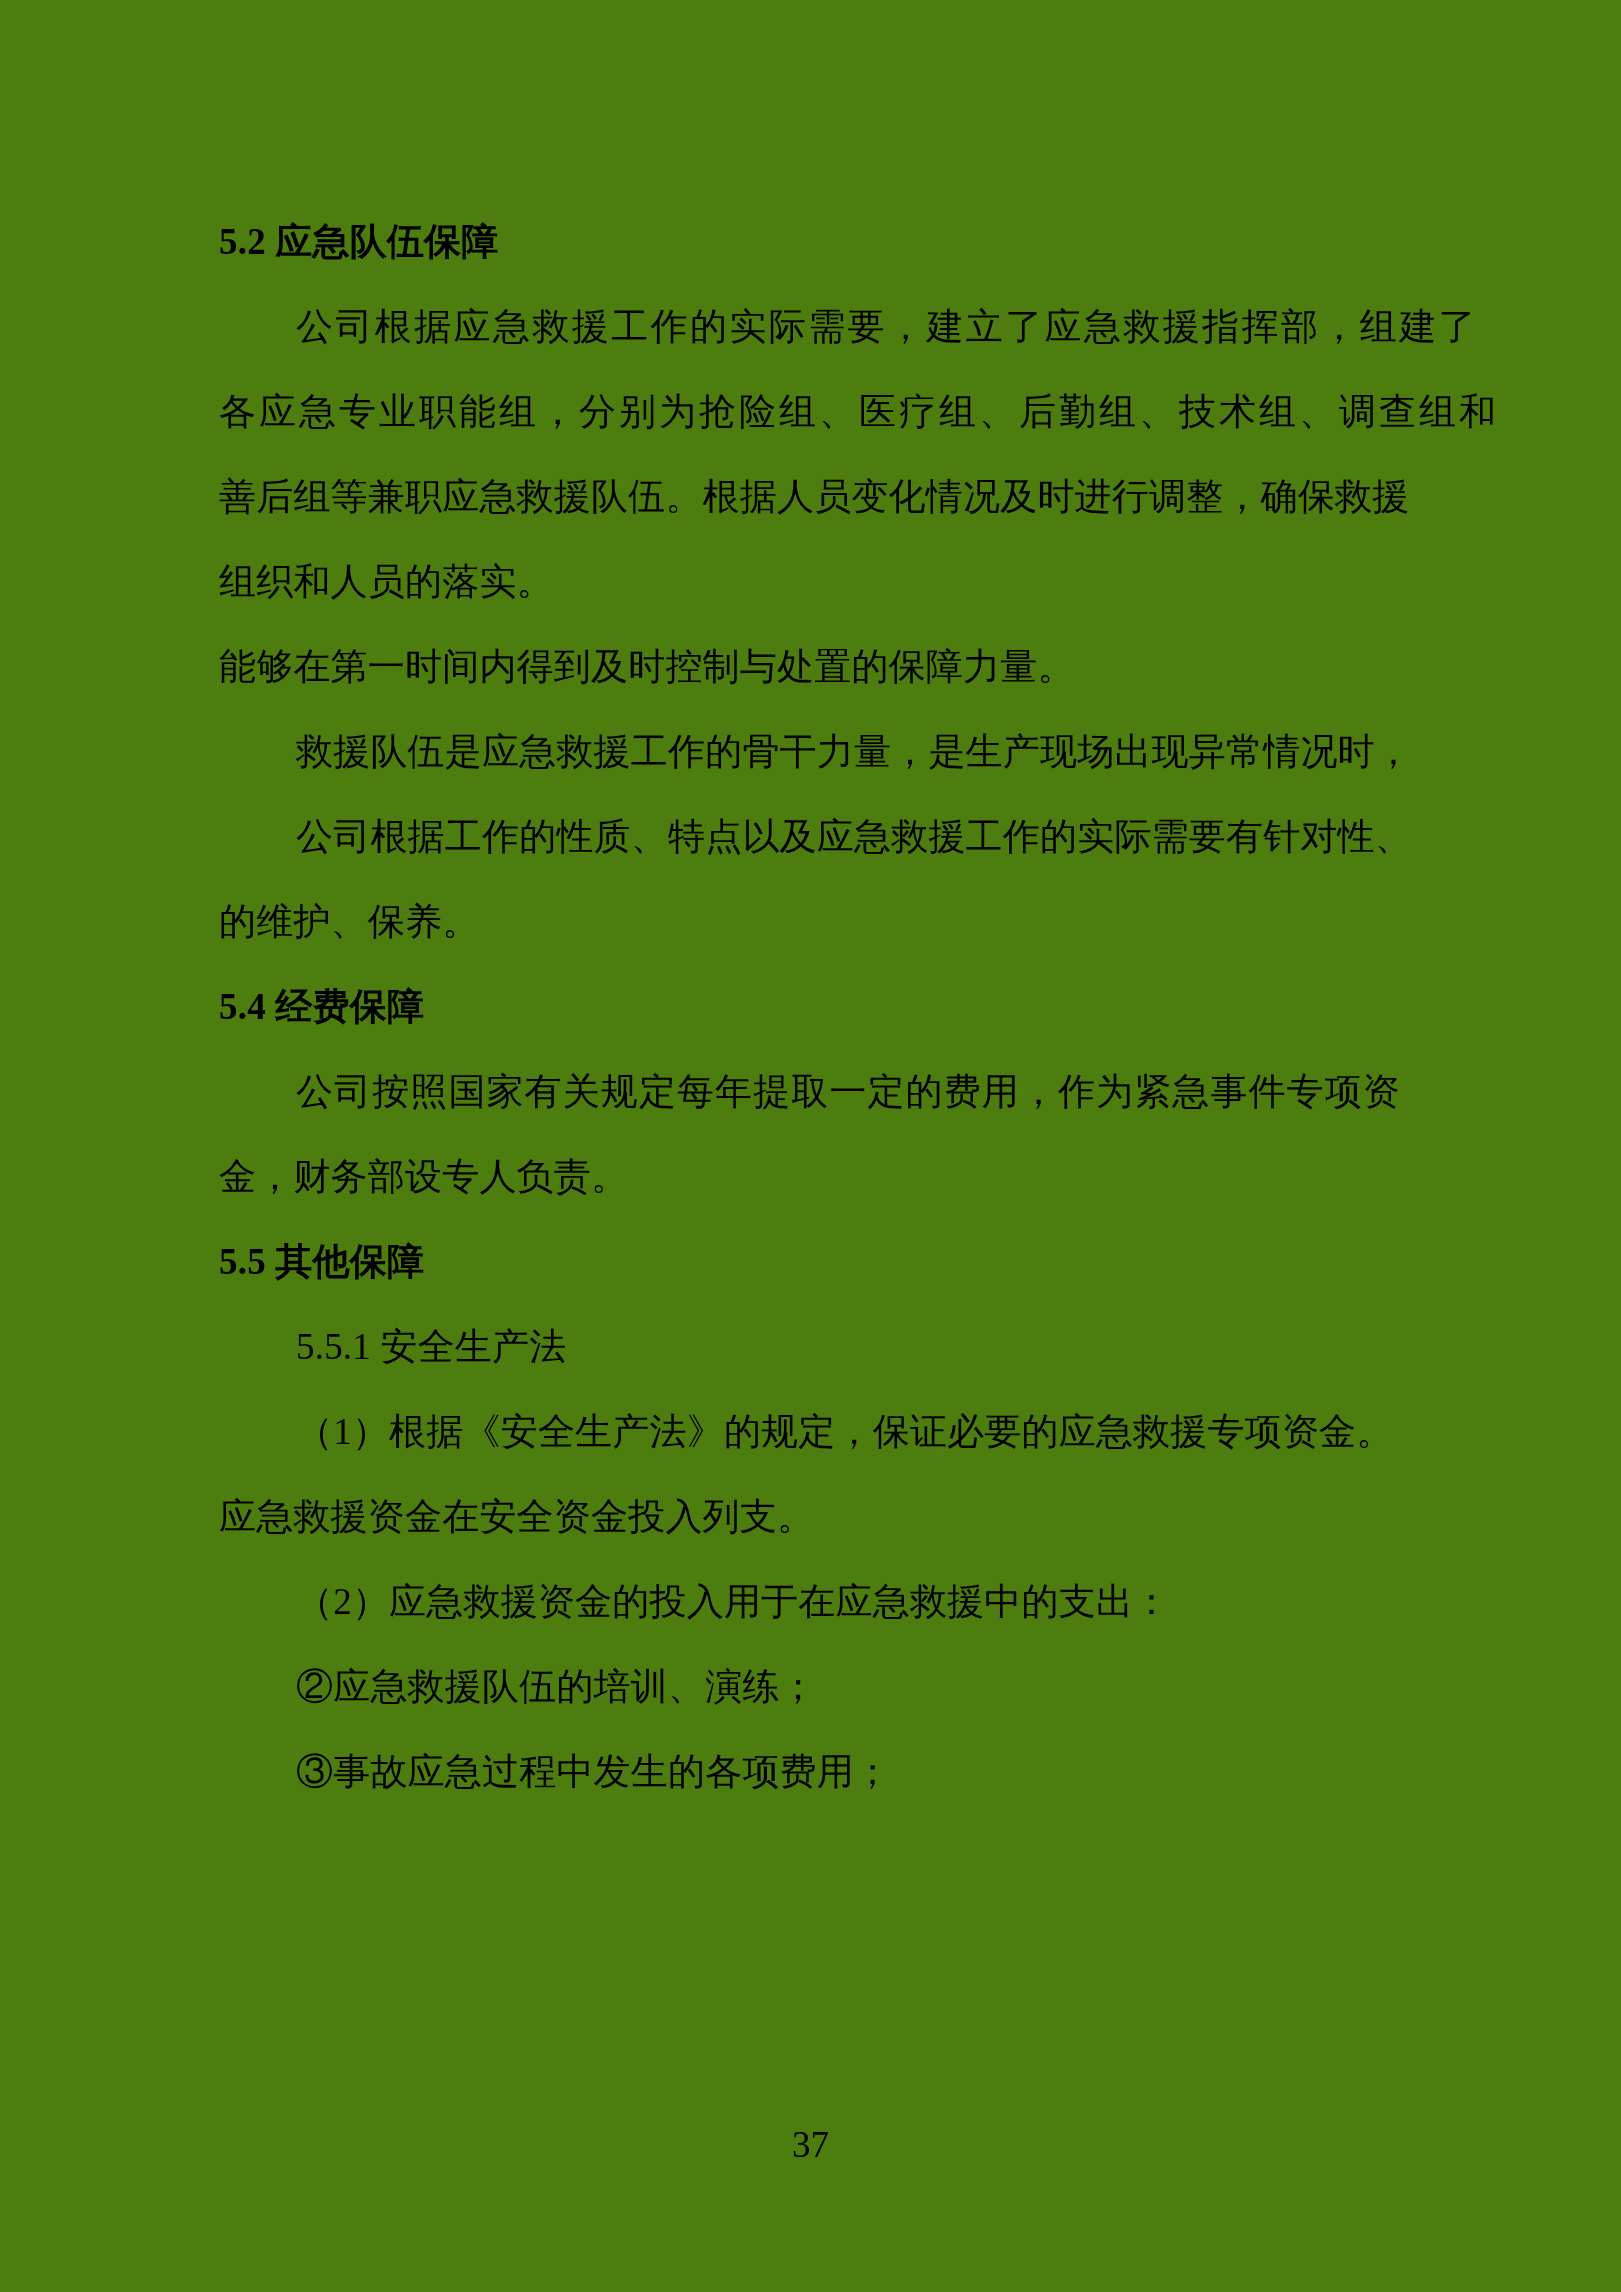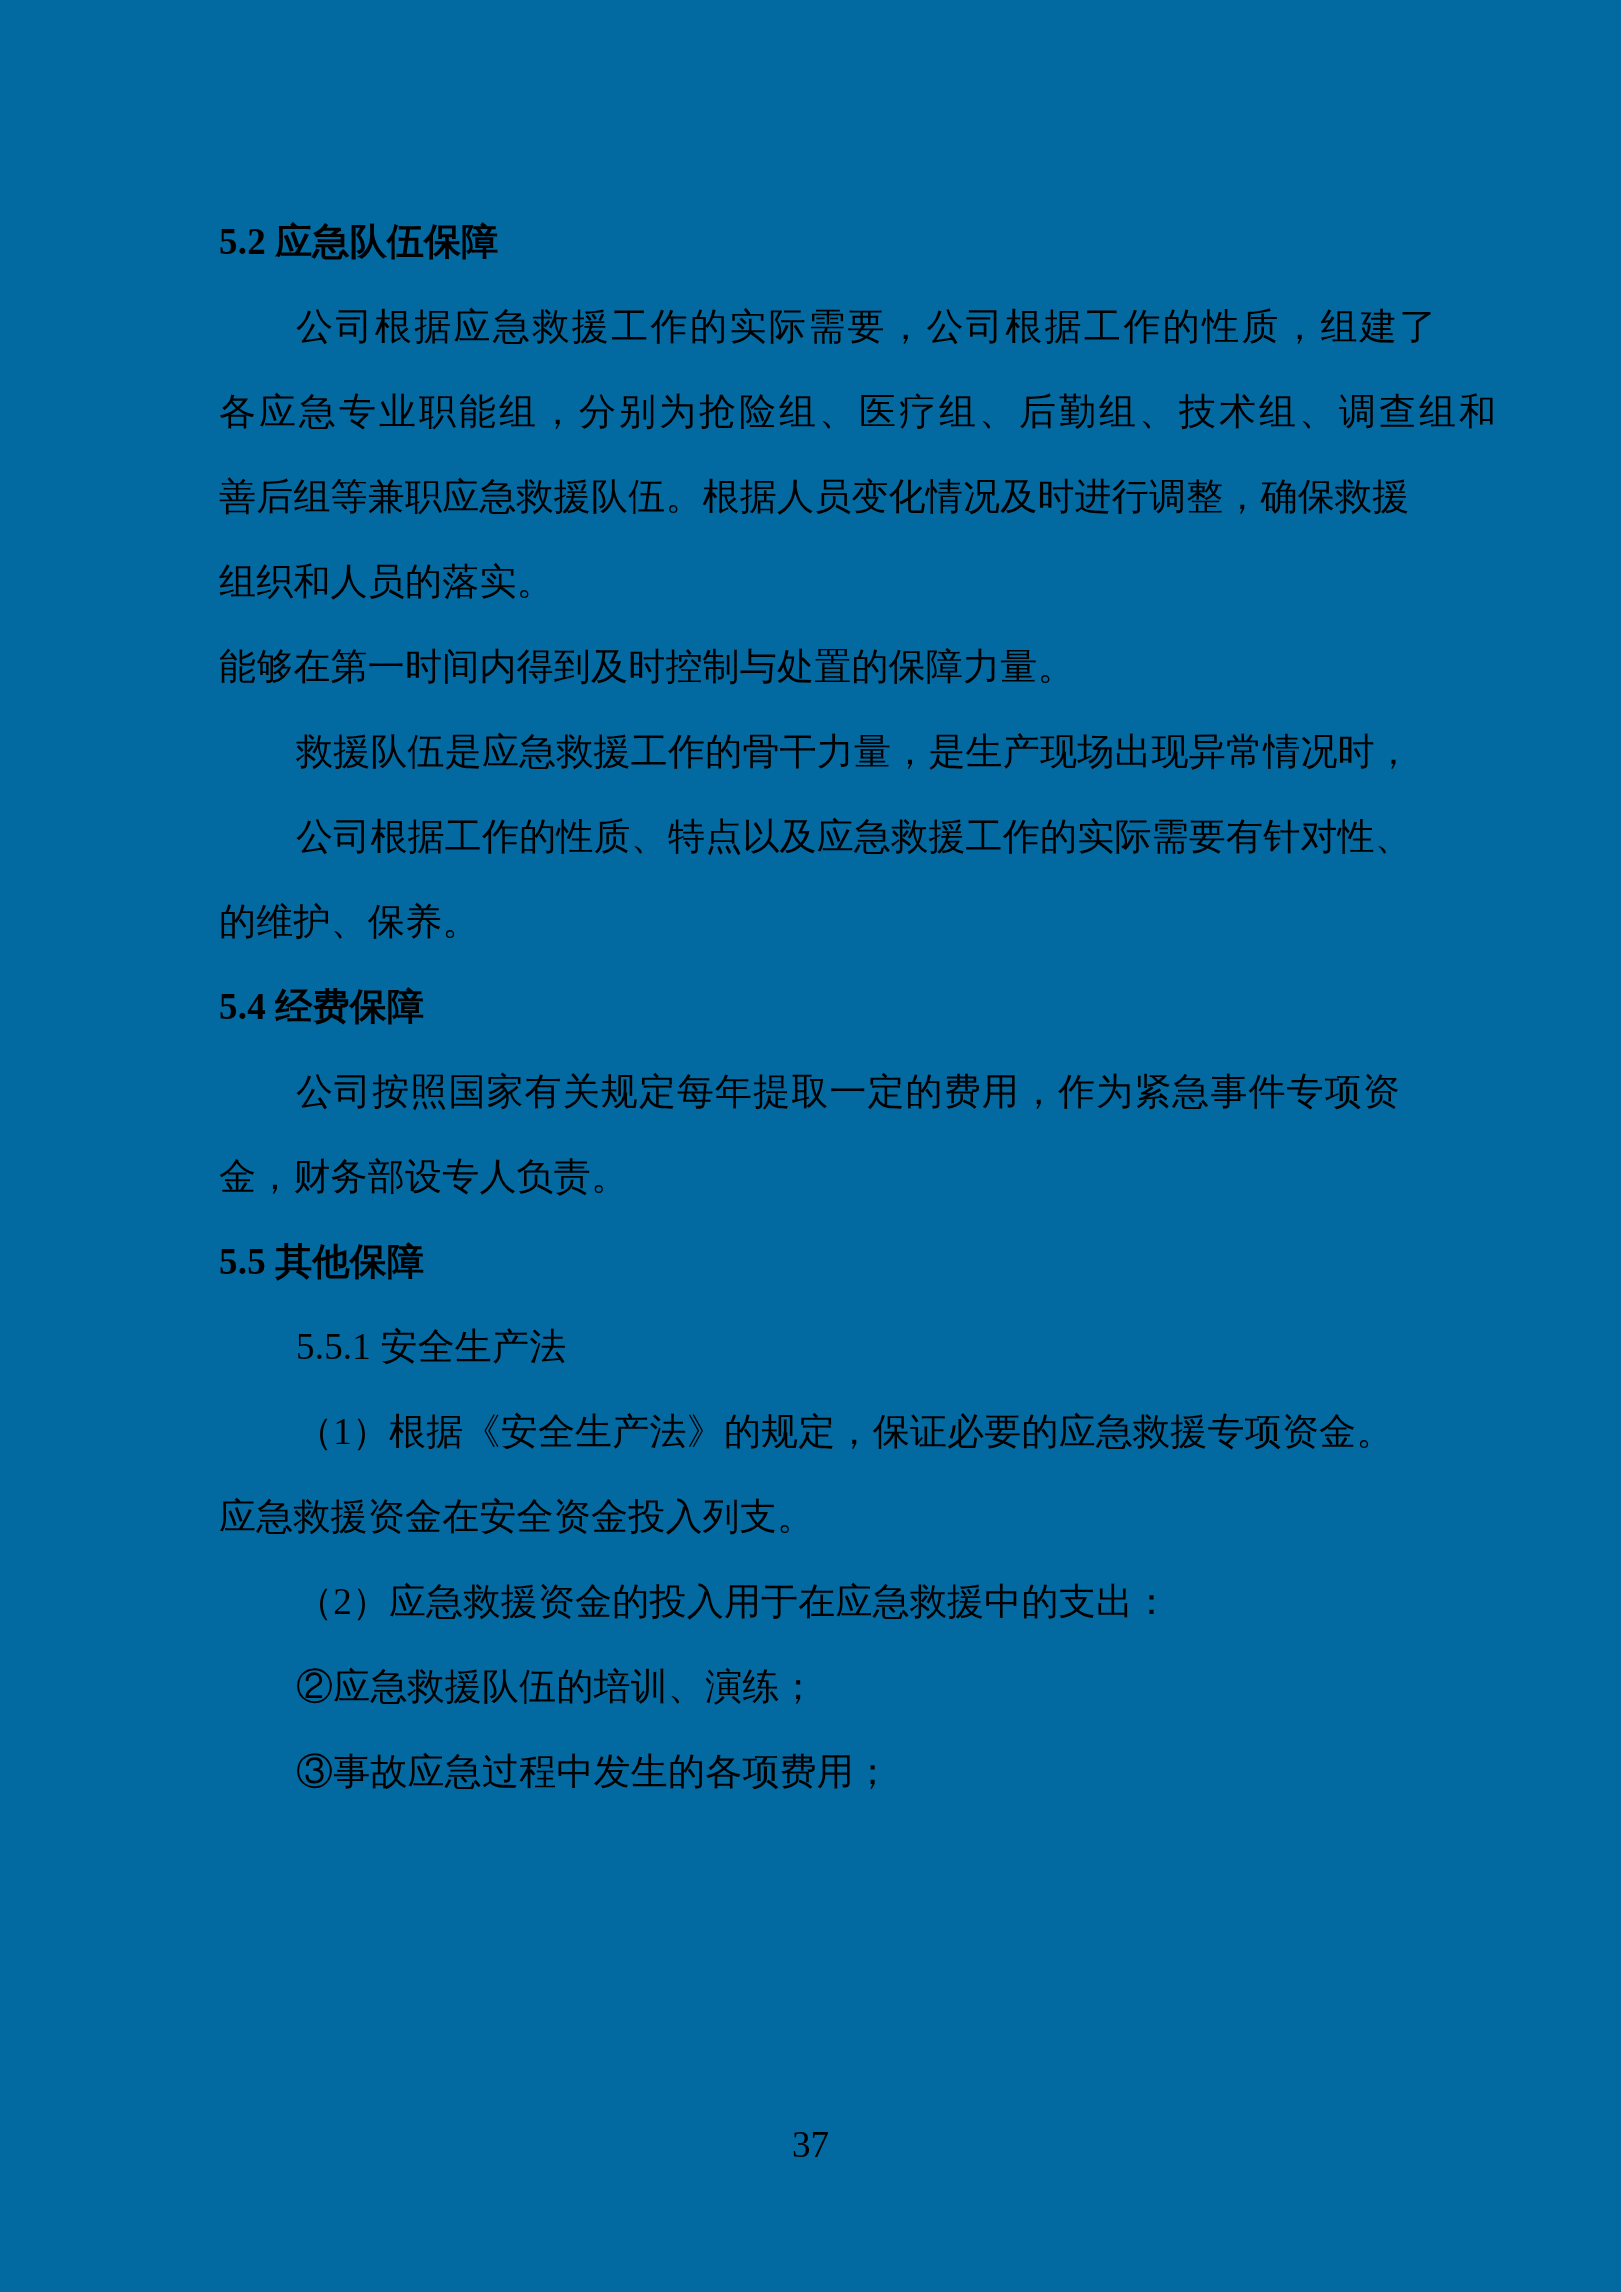--- a/index.html
+++ b/index.html
@@ -4,21 +4,21 @@
 <style>
   html, body {
     margin: 0;
     padding: 0;
     background: #ffffff;
   }
   .page {
     position: relative;
     width: 1621px;
     height: 2293px;
-    background: #0369a1;
+    background: #4d7c0f;
     overflow: hidden;
     font-family: "Liberation Serif", "DejaVu Serif", serif;
     color: #000000;
   }
   .doc {
     position: absolute;
     left: 219px;
     top: 220px;
     width: 1271px;
   }
@@ -47,21 +47,21 @@
     font-size: 37px;
     line-height: 43px;
   }
 </style>
 </head>
 <body>
 
 <div class="page">
   <div class="doc">
     <div class="line h">5.2 应急队伍保障</div>
-    <div class="line ind ls2">公司根据应急救援工作的实际需要，公司根据工作的性质，组建了</div>
+    <div class="line ind ls2">公司根据应急救援工作的实际需要，建立了应急救援指挥部，组建了</div>
     <div class="line ls3">各应急专业职能组，分别为抢险组、医疗组、后勤组、技术组、调查组和</div>
     <div class="line">善后组等兼职应急救援队伍。根据人员变化情况及时进行调整，确保救援</div>
     <div class="line">组织和人员的落实。</div>
     <div class="line">能够在第一时间内得到及时控制与处置的保障力量。</div>
     <div class="line ind">救援队伍是应急救援工作的骨干力量，是生产现场出现异常情况时，</div>
     <div class="line ind">公司根据工作的性质、特点以及应急救援工作的实际需要有针对性、</div>
     <div class="line">的维护、保养。</div>
     <div class="line h">5.4 经费保障</div>
     <div class="line ind ls1">公司按照国家有关规定每年提取一定的费用，作为紧急事件专项资</div>
     <div class="line">金，财务部设专人负责。</div>

